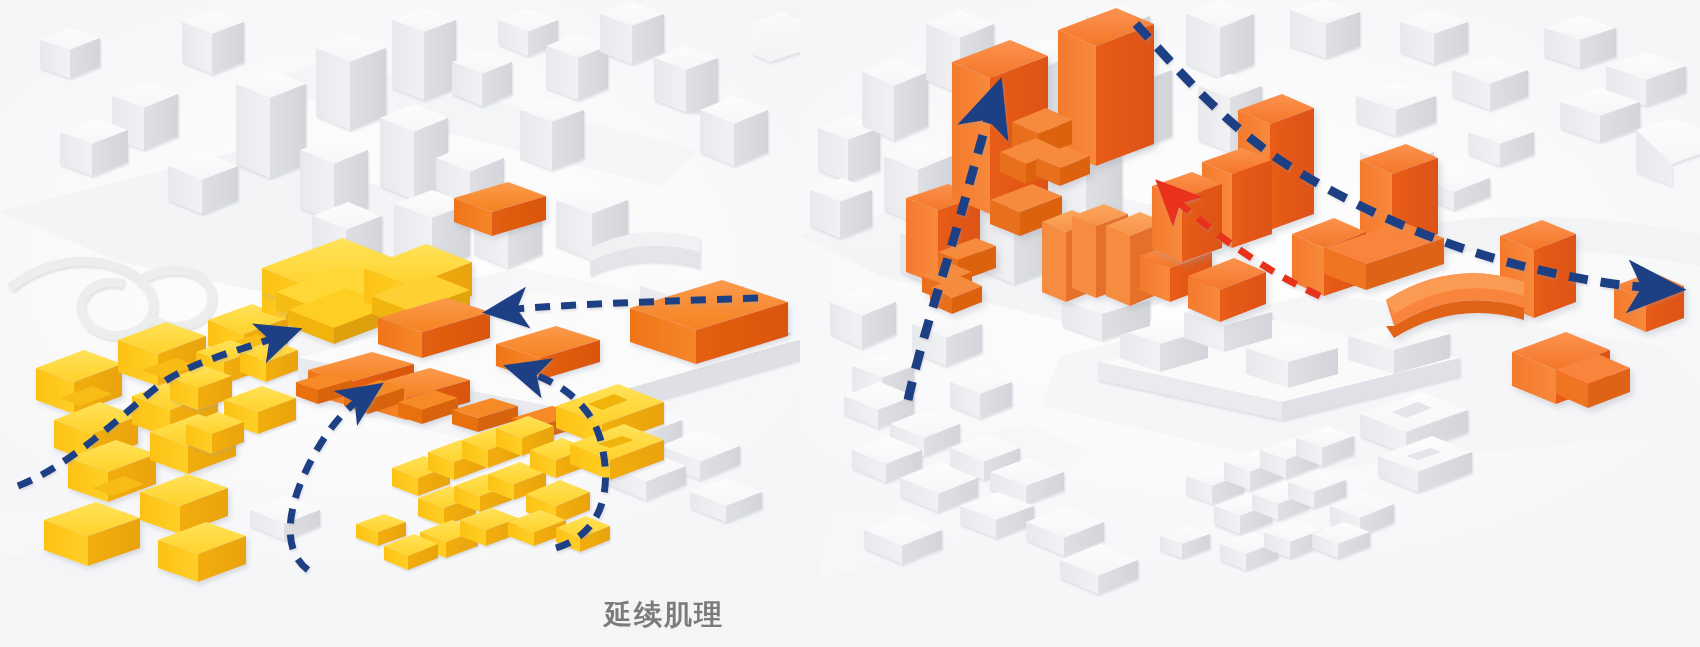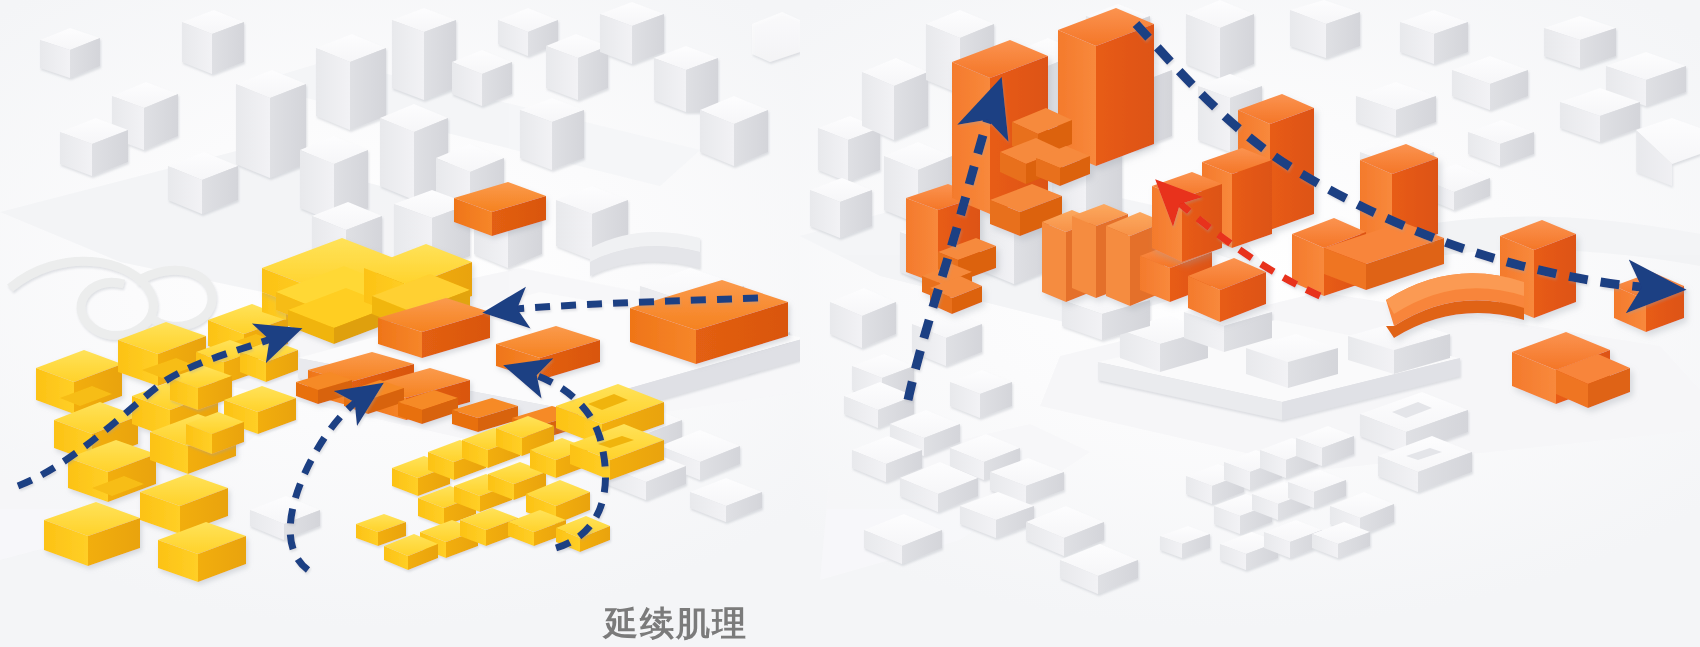--- a/index.html
+++ b/index.html
@@ -16,23 +16,23 @@
   #panel-right { left:800px; width:900px; }
 
   
   .ground {
     position:absolute; inset:0;
     background:
       radial-gradient(ellipse 70% 55% at 48% 42%, #ffffff 0%, #fbfbfc 45%, #f4f5f7 100%);
   }
 
   .cap {
-    position:absolute; bottom:0;
+    position:absolute; bottom:13px;
     font-family:"DejaVu Sans", sans-serif;
-    font-size:34px; font-weight:700; letter-spacing:2px;
+    font-size:28px; font-weight:700; letter-spacing:2px;
     color:#7b7b7b; white-space:nowrap;
   }
   #cap-left  { left:604px; }
 
   svg { position:absolute; left:0; top:0; overflow:visible; }
 </style>
 </head>
 <body>
 
 <div id="root">

